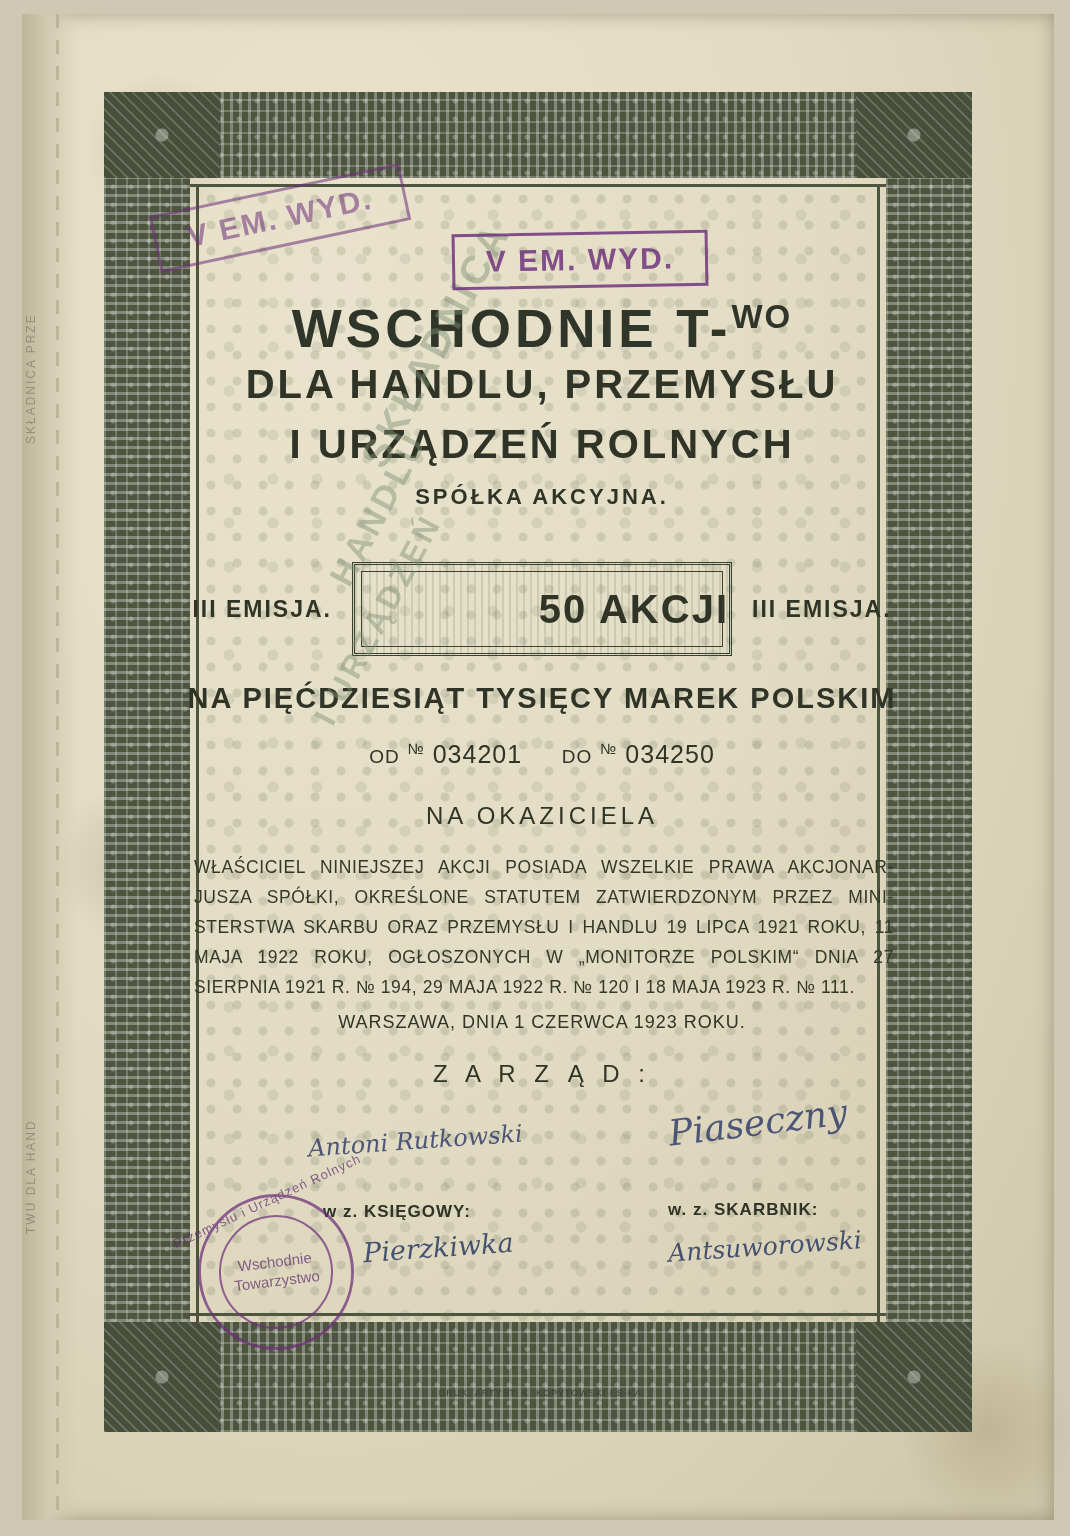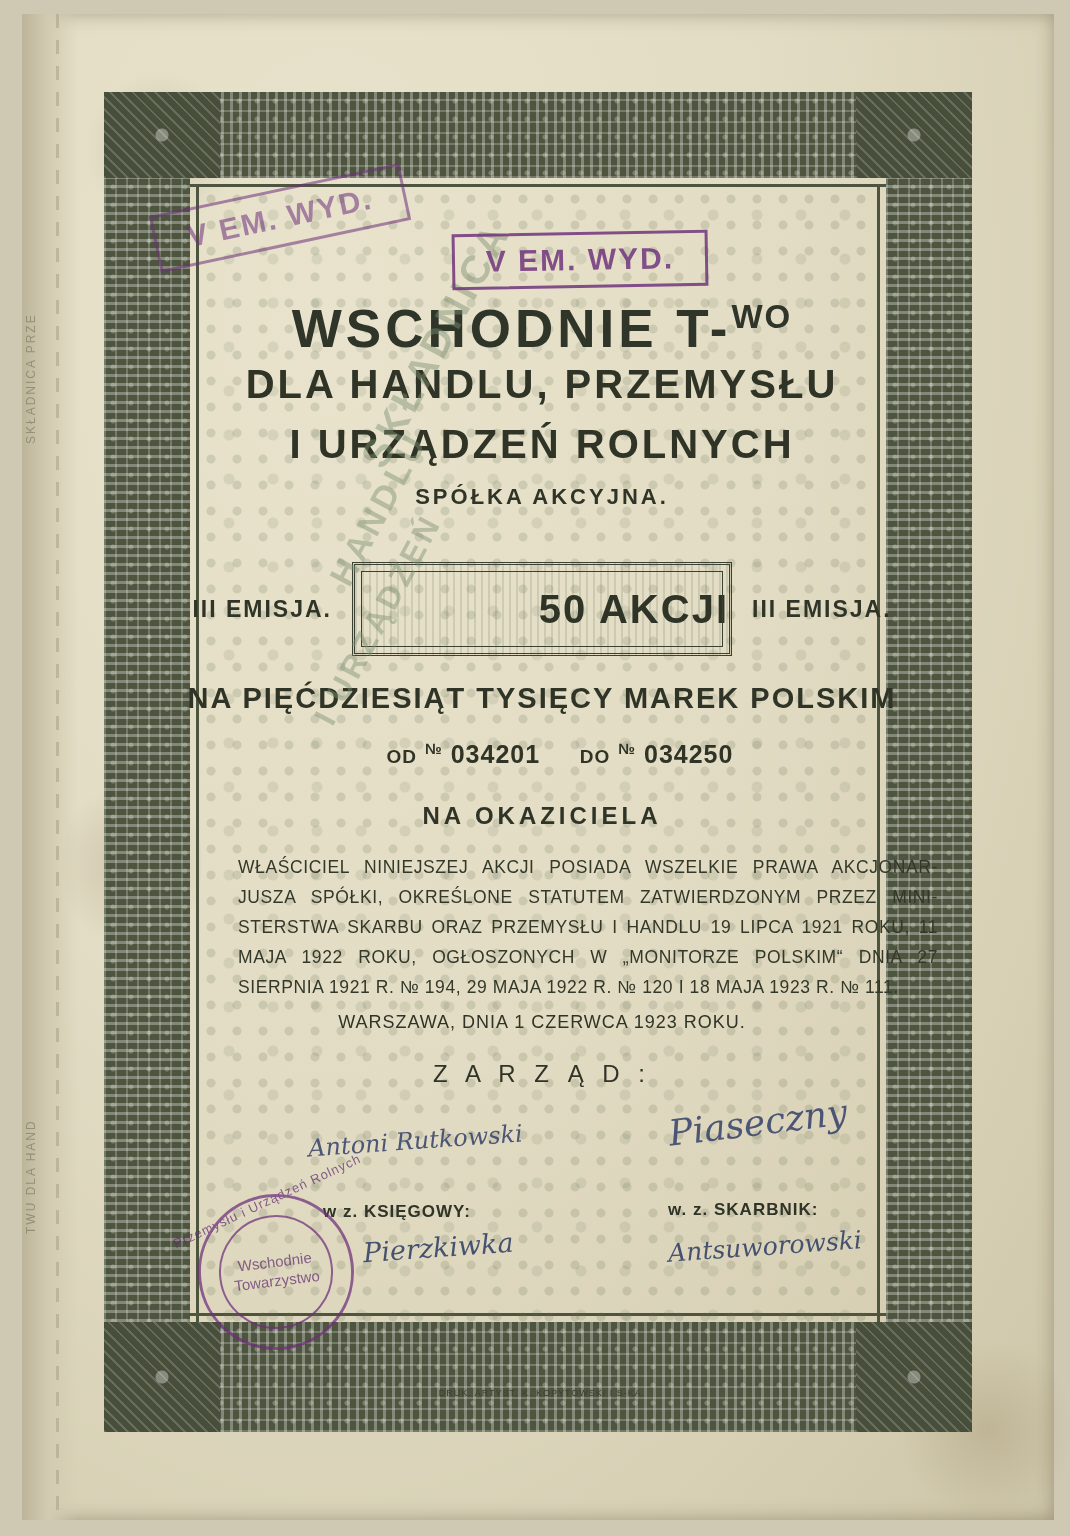--- a/index.html
+++ b/index.html
@@ -113,28 +113,28 @@
       repeating-linear-gradient(90deg, rgba(120,130,100,.22) 0 2px, rgba(0,0,0,0) 2px 7px);
     position:relative;
     padding-left:44px;
   }
   #denbox:before{
     content:"";position:absolute;left:6px;top:6px;right:6px;bottom:6px;border:1px solid #3c4232;
   }
   #denom{font-size:40px;font-weight:bold;letter-spacing:2px}
 
   .amount{top:590px;font-size:29px;letter-spacing:2px;font-weight:bold}
-  #nums{position:absolute;top:648px;left:18px;width:100%;font-size:25px;letter-spacing:1px;font-weight:bold}
+  #nums{position:absolute;top:648px;left:0;width:100%;font-size:25px;letter-spacing:1px;font-weight:normal}
   #nums span.lbl{font-size:19px}
   #nums .no{font-size:15px;vertical-align:super}
-  .bearer{top:710px;font-size:24px;letter-spacing:4px;font-weight:bold}
+  .bearer{top:710px;font-size:24px;letter-spacing:4px;font-weight:normal}
 
   #body{
     position:absolute;top:760px;left:86px;width:700px;
-    font-size:17.5px;line-height:30px;letter-spacing:.6px;text-align:justify;color:#333829;margin-left:44px;
+    font-size:17.5px;line-height:30px;letter-spacing:.6px;text-align:justify;color:#333829;
   }
   #body p{margin:0}
   .place{top:920px;font-size:18px;letter-spacing:1px}
   .zarzad{top:968px;font-size:24px;letter-spacing:6px;font-weight:normal}
 
   
   .sig{position:absolute;font-family:"DejaVu Serif",serif;font-style:italic;color:#34406a;
        transform:rotate(-4deg);opacity:.85;white-space:nowrap}
   #sig1{left:200px;top:1035px;font-size:24px}
   #sig2{left:560px;top:1010px;font-size:36px;transform:rotate(-7deg)}

